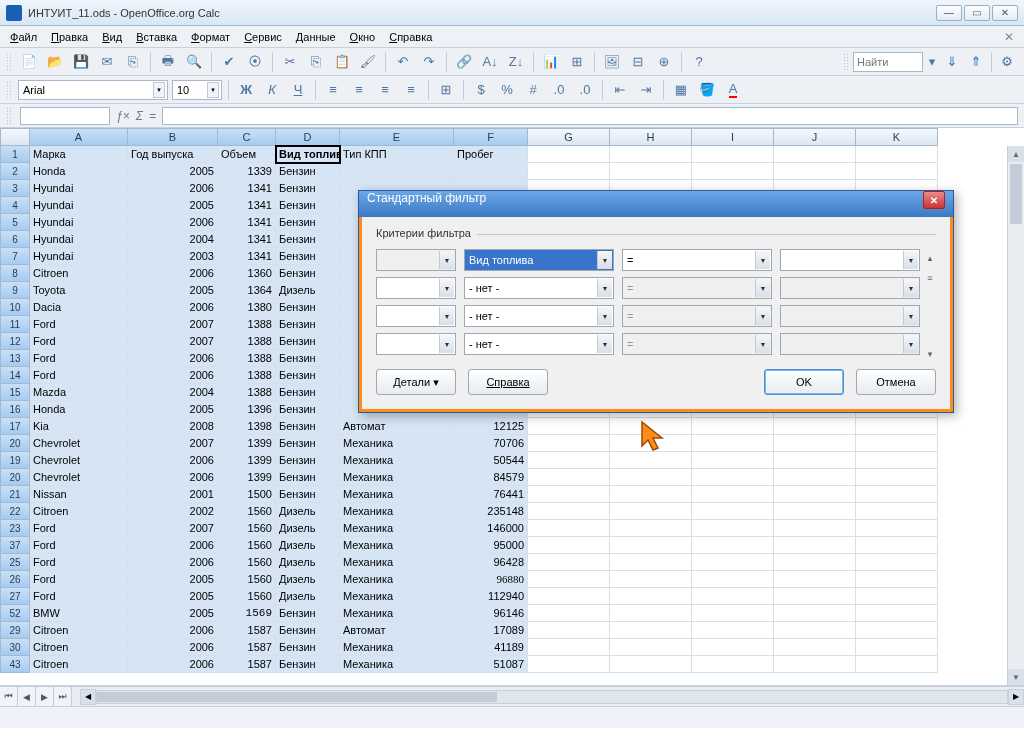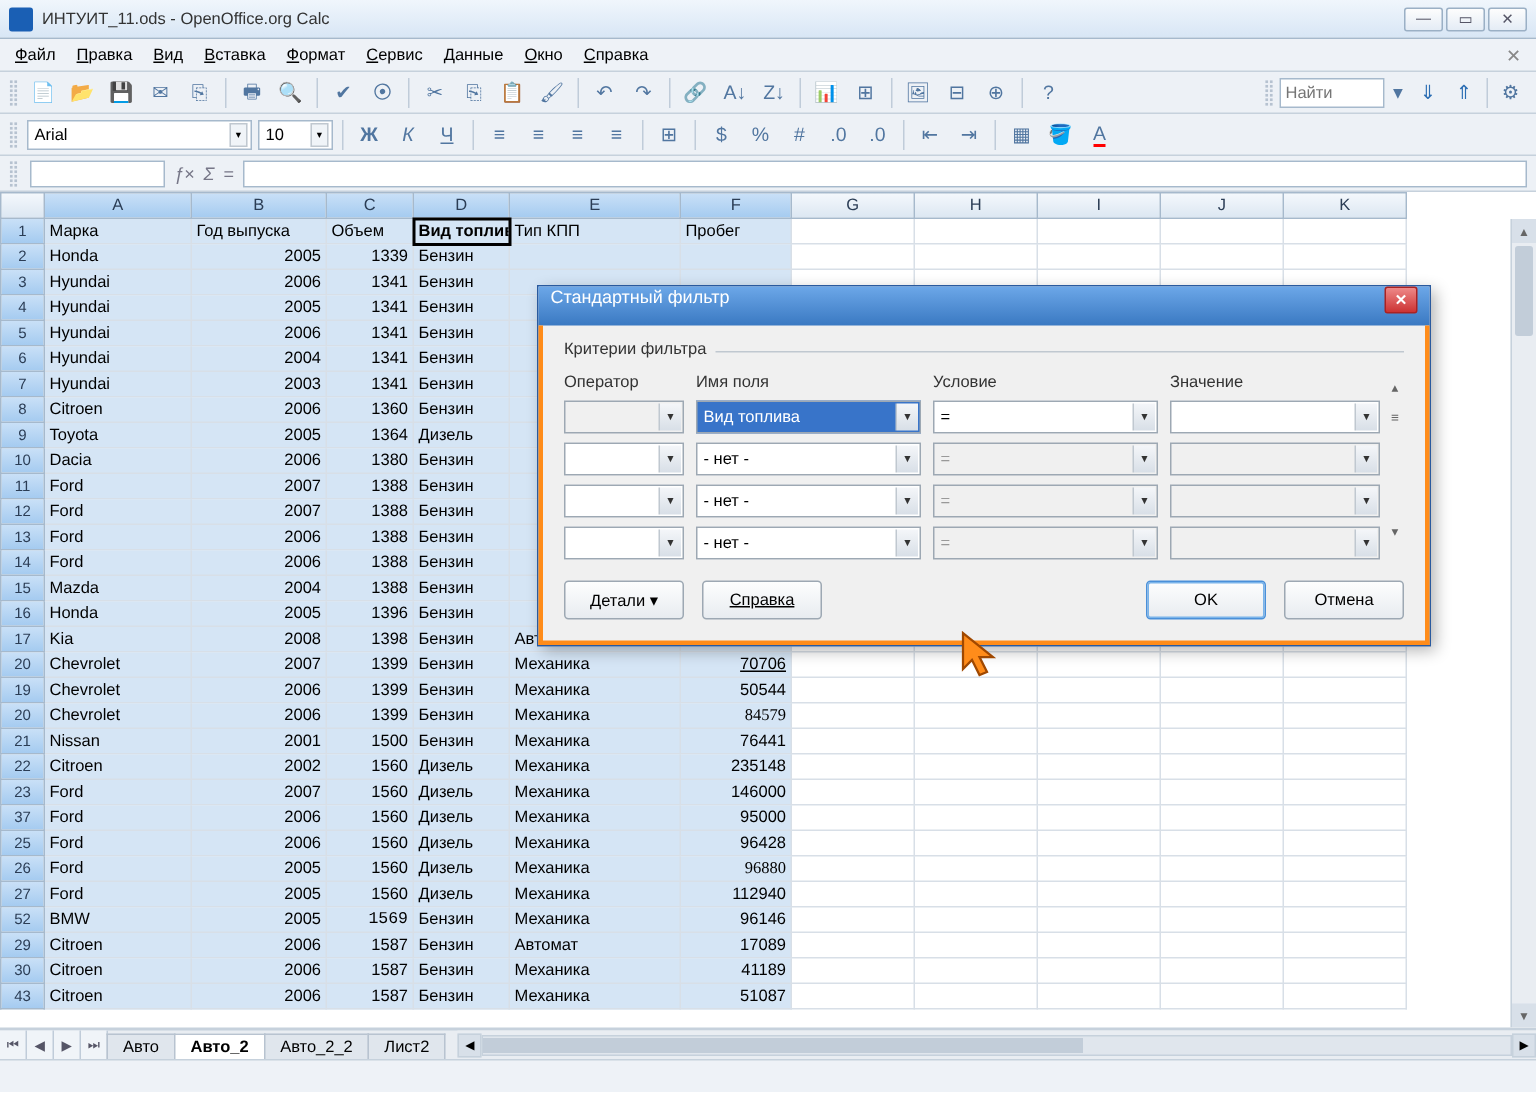--- a/index.html
+++ b/index.html
@@ -467,21 +467,21 @@
         <div class="cell" style="width: 82px;"></div>
         <div class="cell" style="width: 82px;"></div>
       </div>
       <div class="row">
         <div class="rowh sel">20</div>
         <div class="cell sel" style="width: 98px;">Chevrolet</div>
         <div class="cell sel num" style="width: 90px;">2007</div>
         <div class="cell sel num" style="width: 58px;">1399</div>
         <div class="cell sel" style="width: 64px;">Бензин</div>
         <div class="cell sel" style="width: 114px;">Механика</div>
-        <div class="cell sel num" style="width: 74px; text-decoration: underline;">70706</div>
+        <div class="cell sel num" style="width: 74px;">70706</div>
         <div class="cell" style="width: 82px;"></div>
         <div class="cell" style="width: 82px;"></div>
         <div class="cell" style="width: 82px;"></div>
         <div class="cell" style="width: 82px;"></div>
         <div class="cell" style="width: 82px;"></div>
       </div>
       <div class="row">
         <div class="rowh sel">19</div>
         <div class="cell sel" style="width: 98px;">Chevrolet</div>
         <div class="cell sel num" style="width: 90px;">2006</div>
@@ -495,21 +495,21 @@
         <div class="cell" style="width: 82px;"></div>
         <div class="cell" style="width: 82px;"></div>
       </div>
       <div class="row">
         <div class="rowh sel">20</div>
         <div class="cell sel" style="width: 98px;">Chevrolet</div>
         <div class="cell sel num" style="width: 90px;">2006</div>
         <div class="cell sel num" style="width: 58px;">1399</div>
         <div class="cell sel" style="width: 64px;">Бензин</div>
         <div class="cell sel" style="width: 114px;">Механика</div>
-        <div class="cell sel num" style="width: 74px; font-family: Liberation Serif, serif;">84579</div>
+        <div class="cell sel num" style="width: 74px;">84579</div>
         <div class="cell" style="width: 82px;"></div>
         <div class="cell" style="width: 82px;"></div>
         <div class="cell" style="width: 82px;"></div>
         <div class="cell" style="width: 82px;"></div>
         <div class="cell" style="width: 82px;"></div>
       </div>
       <div class="row">
         <div class="rowh sel">21</div>
         <div class="cell sel" style="width: 98px;">Nissan</div>
         <div class="cell sel num" style="width: 90px;">2001</div>
@@ -671,53 +671,40 @@
   </div>
 </div>
 
 <div class="bottombar">
   <div class="navbtns">
     <div class="navbtn">⏮</div>
     <div class="navbtn">◀</div>
     <div class="navbtn">▶</div>
     <div class="navbtn">⏭</div>
   </div>
-  <div class="tabs" id="tabs">
-      <div class="tab">Авто</div>
-      <div class="tab active">Авто_2</div>
-      <div class="tab">Авто_2_2</div>
-      <div class="tab">Лист2</div>
-    </div>
   <div class="hscroll">
     <div class="sbtn">◀</div>
     <div class="track">
         <div class="thumb"></div>
       </div>
     <div class="sbtn">▶</div>
   </div>
 </div>
 
 <div class="statusbar"></div>
 
 <div class="dialog">
   <div class="dlg-title">
     <span>Стандартный фильтр</span>
     <div class="close">✕</div>
   </div>
   <div class="dlg-body">
     <div style="display:flex; align-items:center; gap:6px; margin-bottom:10px;">
       <span style="color:#333">Критерии фильтра</span>
       <div style="flex:1; border-top:1px solid #c0c8d0; position:relative; top:1px"></div>
-    </div>
-    <div class="filter-headers">
-      <div>Оператор</div>
-      <div>Имя поля</div>
-      <div>Условие</div>
-      <div>Значение</div>
-      <div></div>
     </div>
     <div id="filter-rows">
         <div class="filter-row">
           <div class="dcombo dis">
             <span></span>
             <div class="arr">▼</div>
           </div>
           <div class="dcombo sel">
             <span>Вид топлива</span>
             <div class="arr">▼</div>

